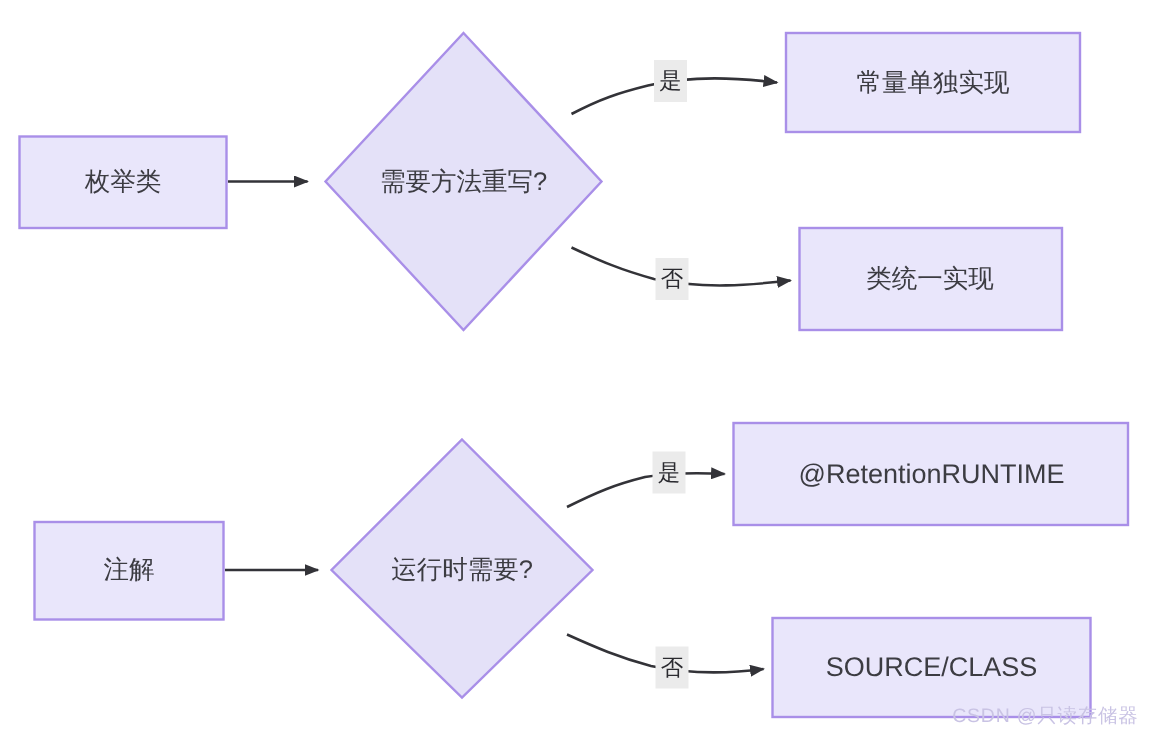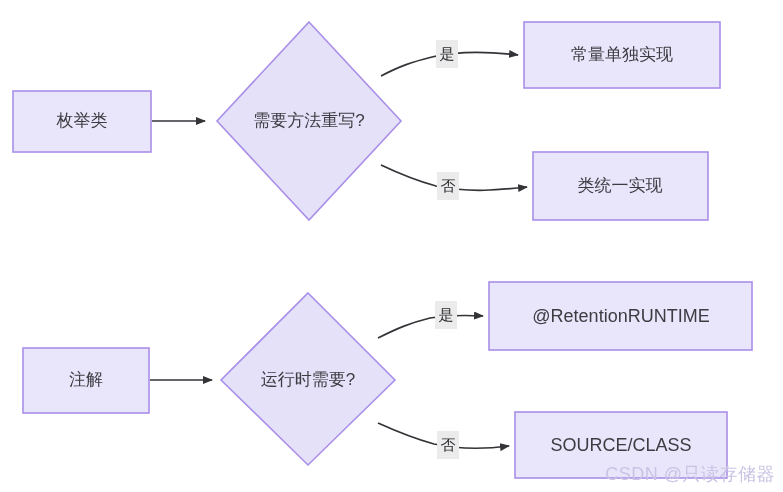--- a/index.html
+++ b/index.html
@@ -68,24 +68,24 @@
   .edge-label-text {
     fill: #2b2b30;
     font-family: "Liberation Sans", "DejaVu Sans", sans-serif;
     font-size: 15px;
     dominant-baseline: middle;
     text-anchor: middle;
   }
 
   .watermark {
     position: absolute;
-    right: 8px;
+    right: 24px;
     bottom: 6px;
     font-family: "Liberation Sans", "DejaVu Sans", sans-serif;
-    font-size: 18px;
+    font-size: 13px;
     color: #c9c3e4;
     letter-spacing: 0.5px;
     white-space: nowrap;
     pointer-events: none;
   }
 </style>
 </head>
 <body>
 
 <div id="diagram-canvas">

